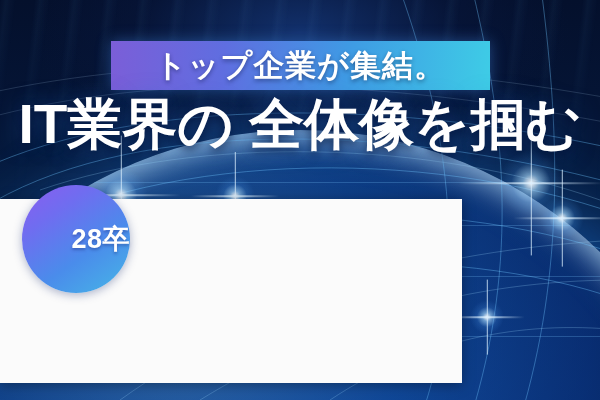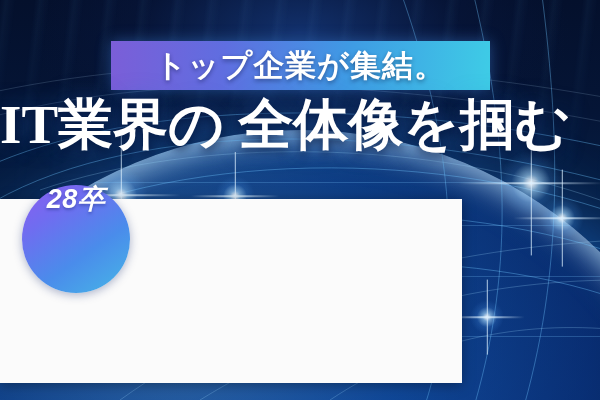--- a/index.html
+++ b/index.html
@@ -114,23 +114,23 @@
     letter-spacing: 1px;
     text-shadow: 0 2px 4px rgba(10,20,60,0.45);
     white-space: nowrap;
   }
 
   
   .headline {
     position: absolute;
     left: 0; right: 0;
     top: 96px;
-    text-align: left;
+    text-align: center;
     color: #ffffff;
-    font-family: Liberation Serif, serif;
+    font-family: Liberation Sans, sans-serif;
     font-weight: bold;
     font-size: 55px;
     line-height: 1.05;
     letter-spacing: 0px;
     white-space: nowrap;
     text-shadow: 0 3px 10px rgba(0,14,50,0.75), 0 0 22px rgba(40,110,200,0.5);
   }
 
   
   .panel {
@@ -141,25 +141,23 @@
     box-shadow: 0 2px 12px rgba(0,0,0,0.35);
   }
 
   .grad-circle {
     position: absolute;
     left: 22px; top: 185px;
     width: 108px; height: 108px;
     border-radius: 50%;
     background: linear-gradient(145deg, #8b5cf0 0%, #6f6df0 28%, #4a8ceb 62%, #46b7e6 100%);
     display: flex;
-    flex-direction: column;
     align-items: center;
-    justify-content: space-between;
+    justify-content: flex-end;
     box-shadow: 0 2px 10px rgba(20,40,110,0.35);
-    font-style: italic;
   }
   .grad-circle span {
     color: #ffffff;
     font-size: 27px;
     font-weight: bold;
     line-height: 1.07;
     letter-spacing: 0.5px;
     text-shadow: 0 2px 3px rgba(30,50,130,0.45);
   }
 </style>

